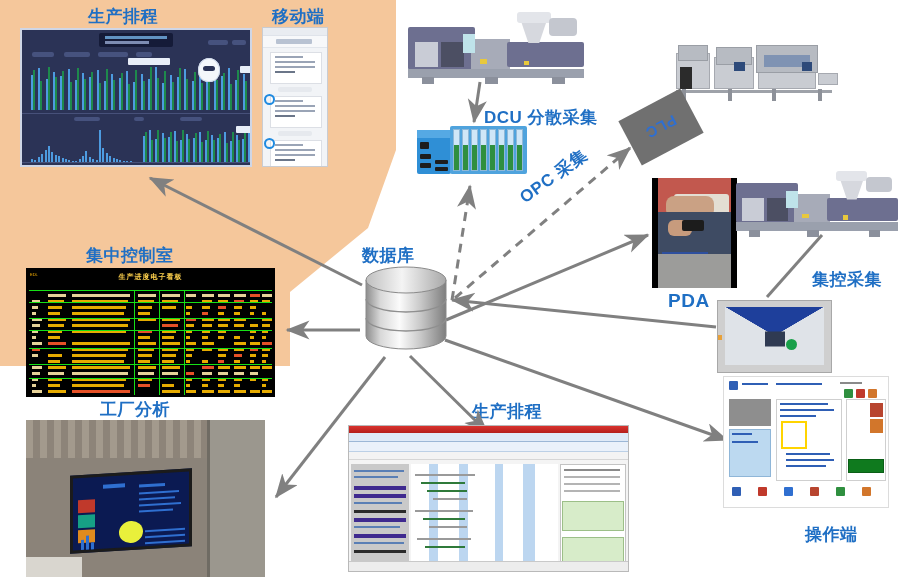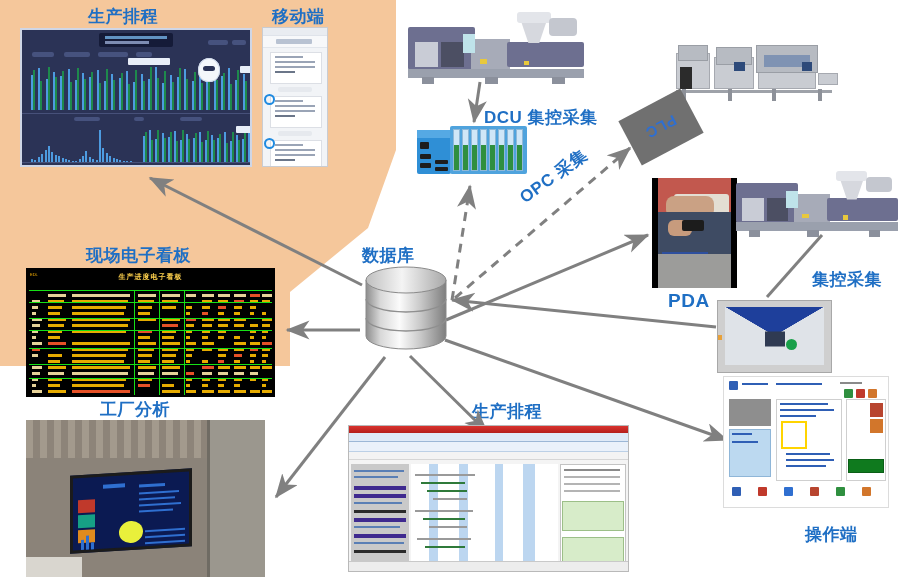--- a/index.html
+++ b/index.html
@@ -446,21 +446,21 @@
           <div class="grn"></div>
         </div>
       <div class="mod" style="left:57px;">
           <div class="grn"></div>
         </div>
       <div class="mod" style="left:66px;">
           <div class="grn"></div>
         </div>
     </div>
   </div>
-  <div class="abs label lbl-cn" style="left:484px;top:106px;">DCU 集控采集</div>
+  <div class="abs label lbl-cn" style="left:484px;top:106px;">DCU 分散采集</div>
 
   <div class="abs label lbl-cn" style="left:515px;top:190px;transform:rotate(-36deg);transform-origin:left top;z-index:4;">OPC 采集</div>
 
   <div class="abs" id="assembly">
     <div class="rail"></div>
     <div class="post" style="left:14px;"></div>
       <div class="post" style="left:60px;"></div>
     <div class="post" style="left:104px;"></div>
       <div class="post" style="left:150px;"></div>
     <div class="cell" style="left:8px;bottom:12px;width:34px;height:36px;"></div>
@@ -755,21 +755,21 @@
         <div class="hline" style="top: 50px;"></div>
         <div class="hline" style="top: 62px;"></div>
         <div class="hline" style="top: 80px;"></div>
         <div class="hline" style="top: 96px;"></div>
         <div class="hline" style="top: 110px;"></div>
       </div>
     <div class="vline" style="left:108px;"></div>
     <div class="vline" style="left:133px;"></div>
     <div class="vline" style="left:158px;"></div>
   </div>
-  <div class="abs label lbl-cn" style="left:86px;top:244px;">现场电子看板</div>
+  <div class="abs label lbl-cn" style="left:86px;top:244px;">集中控制室</div>
 
   <div class="pic" id="ctrlroom">
     <div class="ceil"></div>
     <div class="wallR"></div>
     <div class="floor"></div>
     <div class="tv">
       <div class="tile" style="left:5px;top:22px;background:#c0392b;"></div>
       <div class="tile" style="left:5px;top:37px;background:#16a085;"></div>
       <div class="tile" style="left:5px;top:52px;background:#e08b1e;"></div>
       <div class="nd" style="left:30px;top:8px;width:22px;height:4px;"></div>

